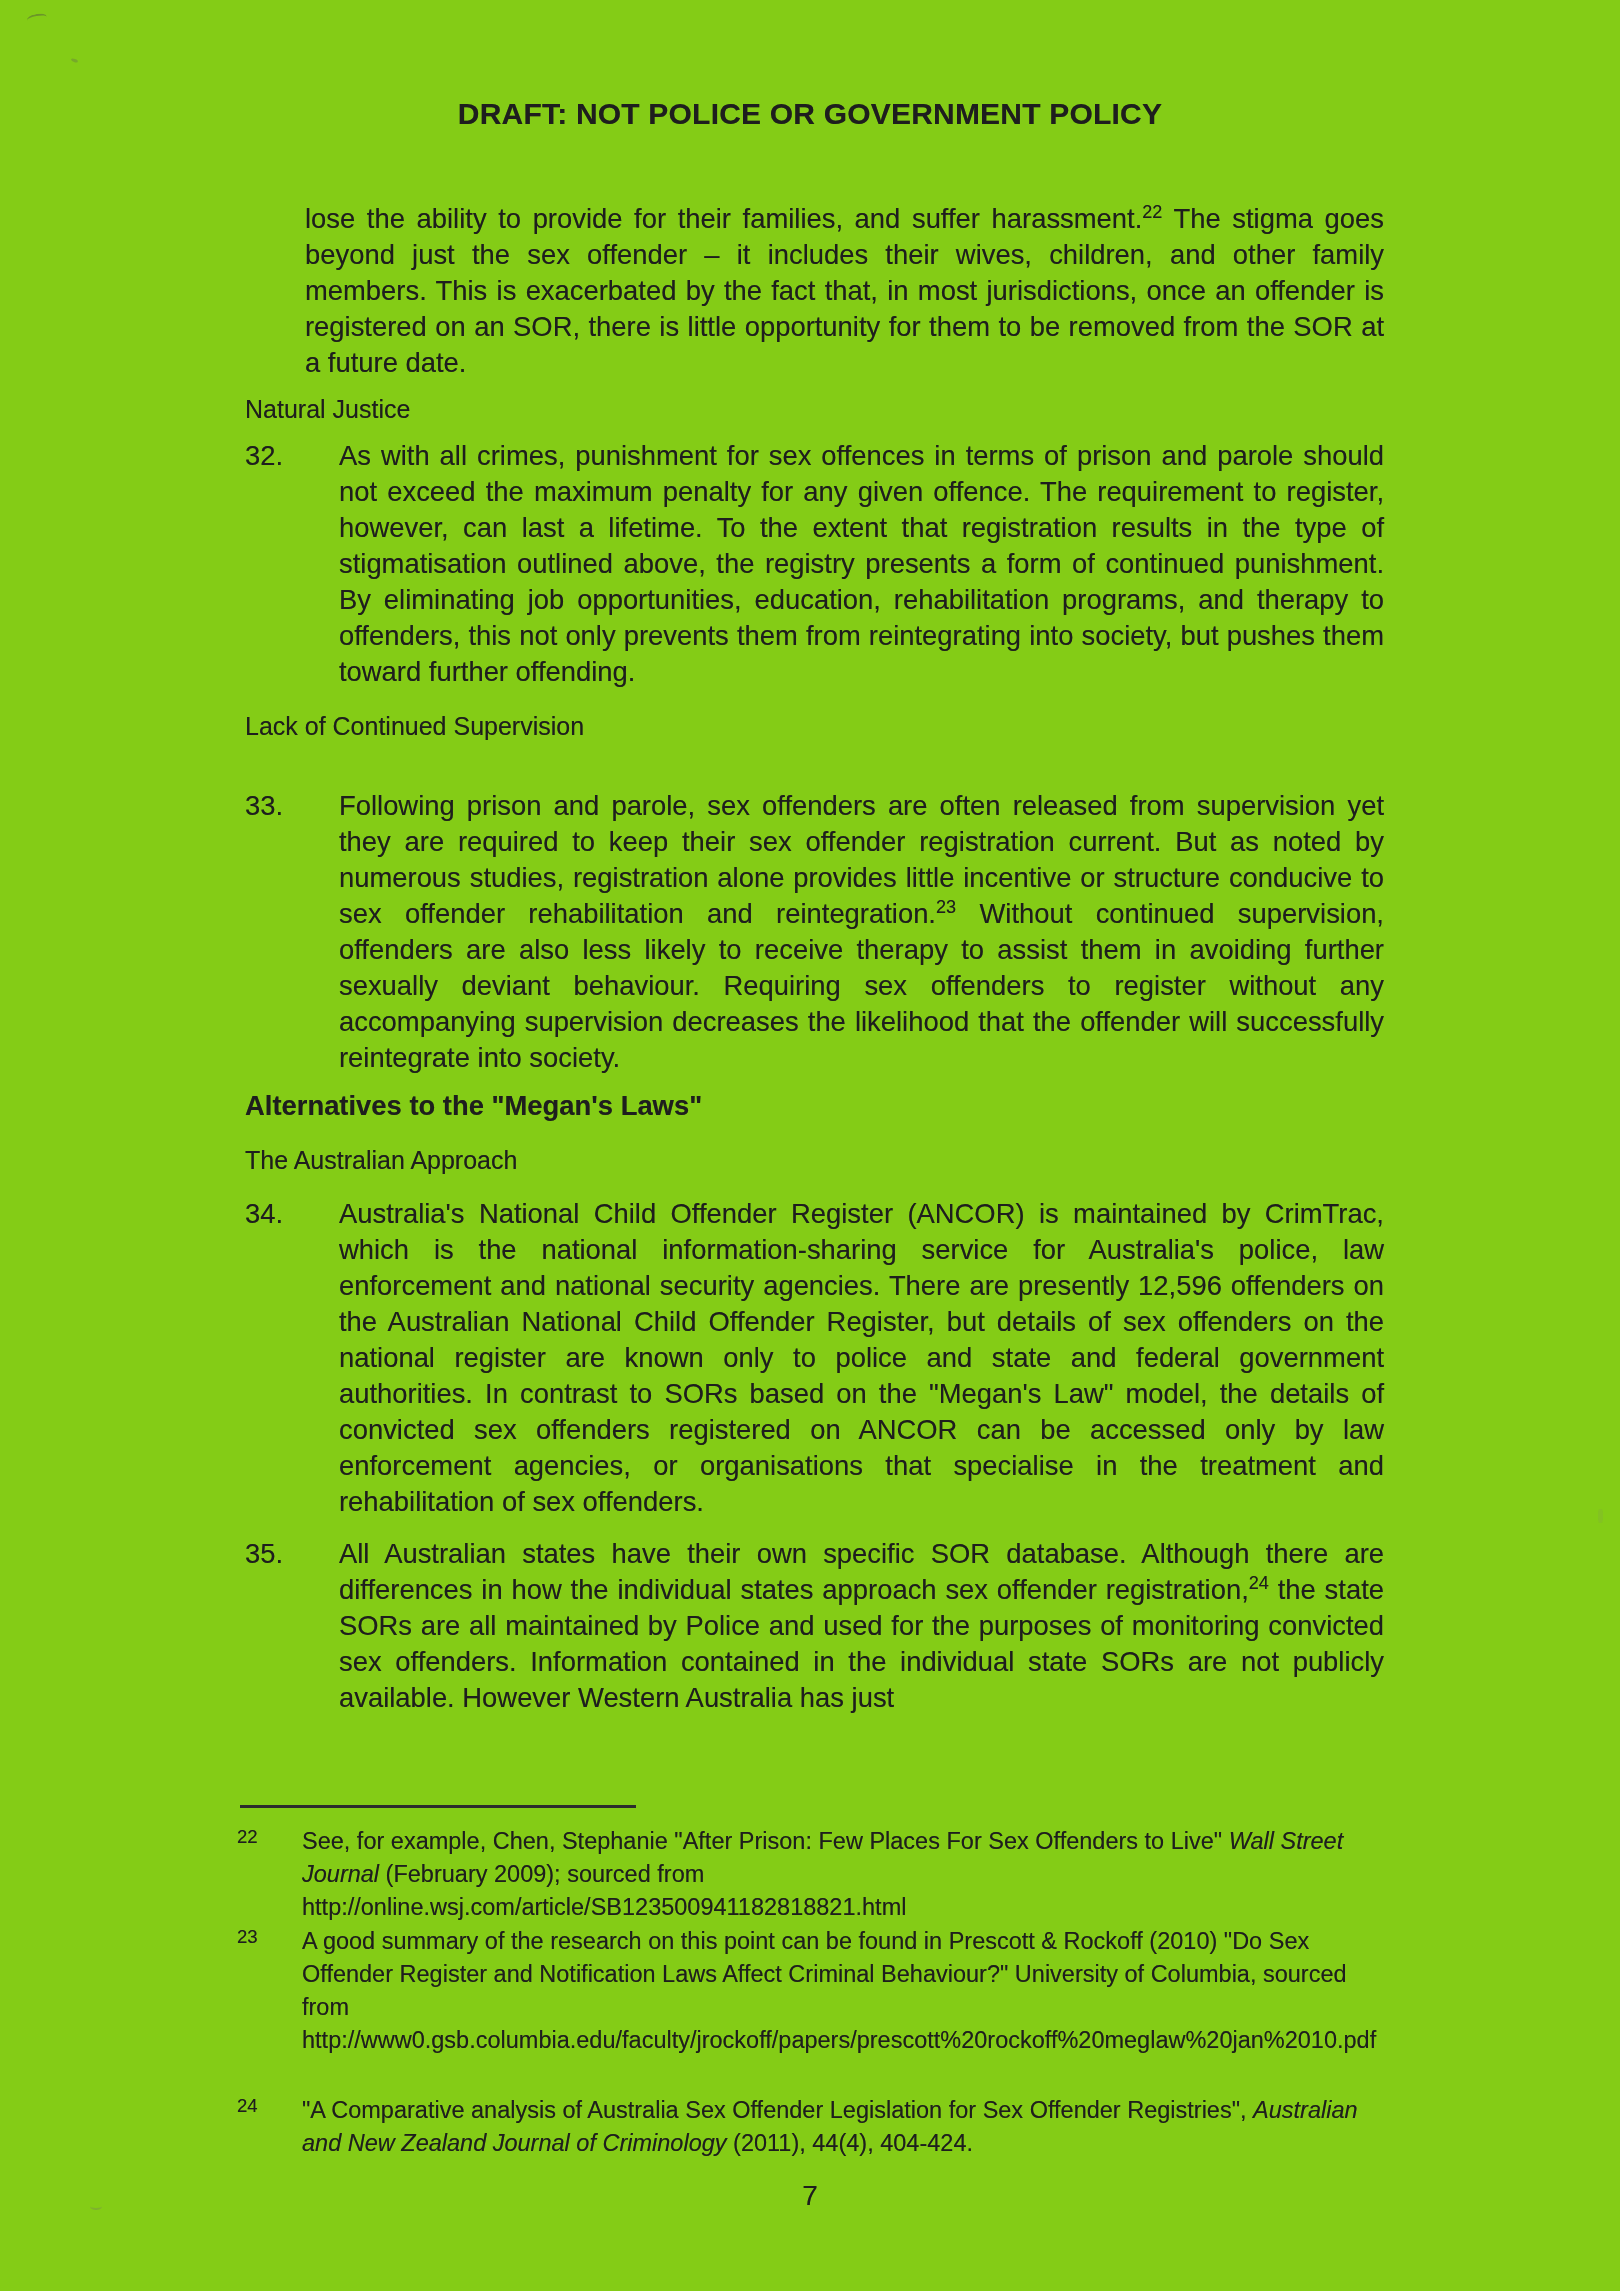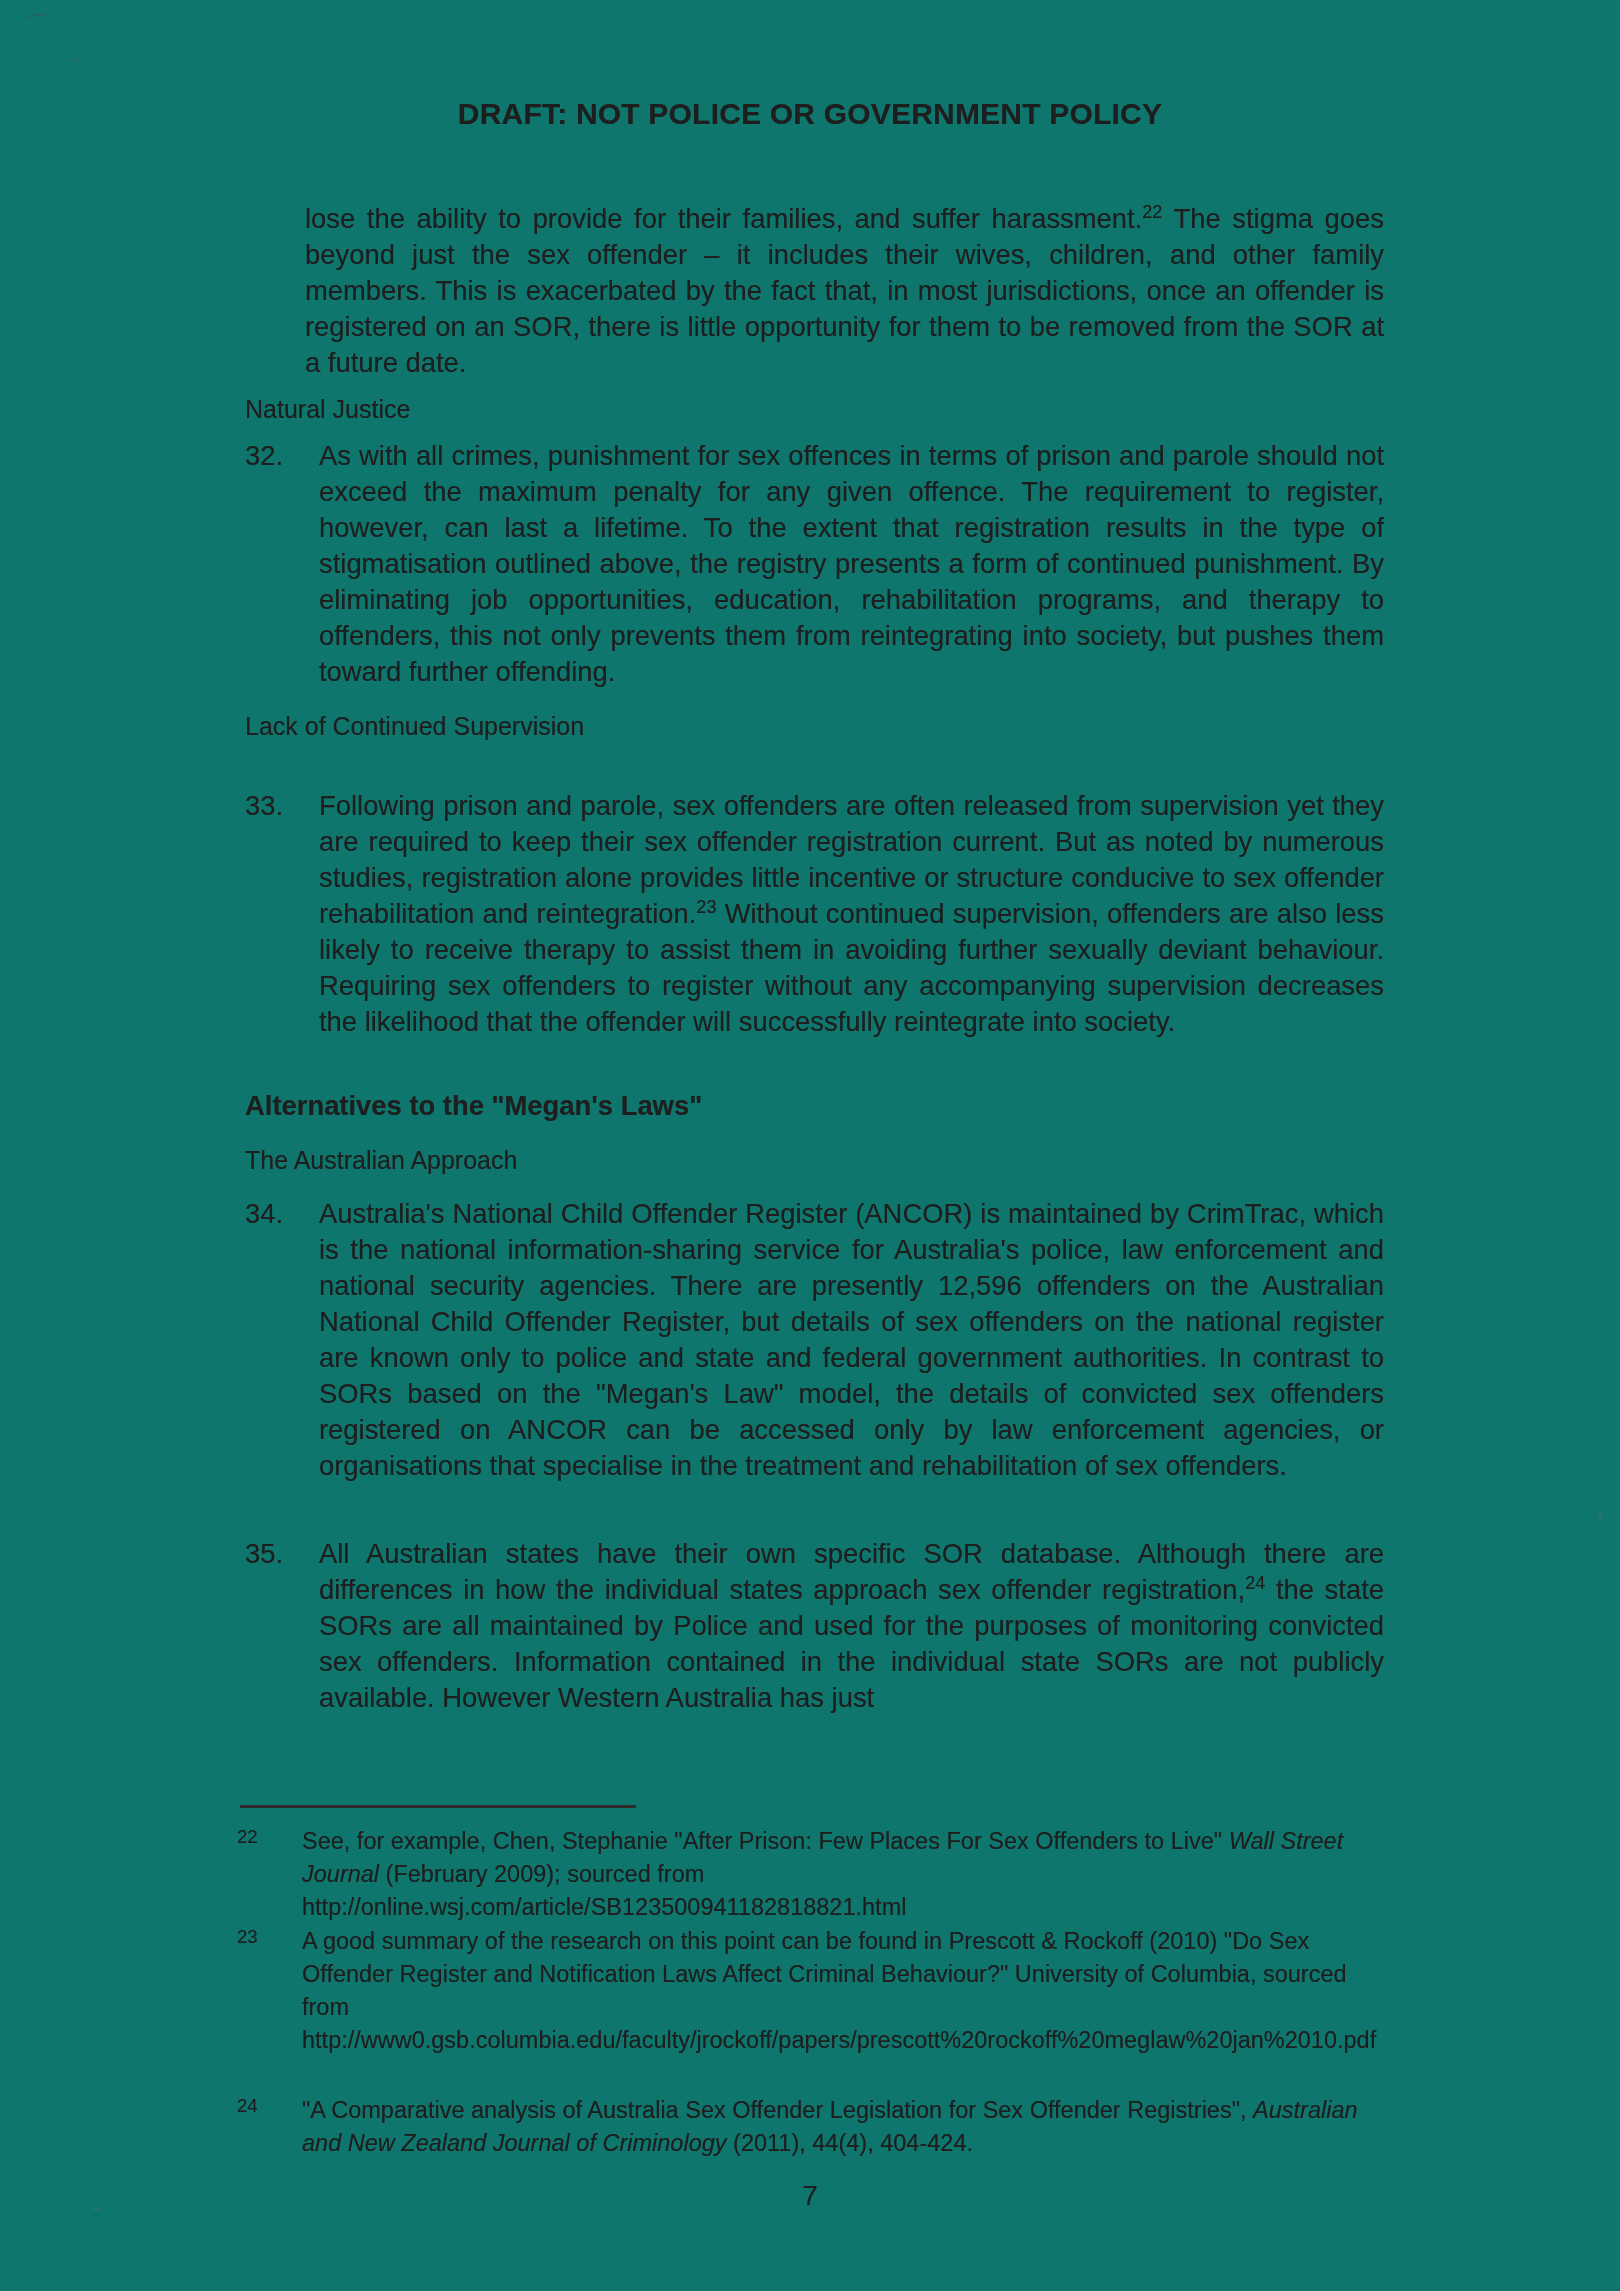--- a/index.html
+++ b/index.html
@@ -1,35 +1,35 @@
 <!DOCTYPE html>
 <html><head>
 <meta charset="utf-8">
 <style>
   html,body { margin:0; padding:0; background:#d8d8d4; }
   .page {
     position:relative;
     width:1620px; height:2292px;
-    background:#0f766e;
+    background:#84cc16;
     font-family:"Liberation Sans", sans-serif;
     color:#1e1e1e;
     overflow:hidden;
     text-shadow: 0 0 0.6px rgba(20,20,20,0.45);
   }
   .doc-header {
     position:absolute; top:97px; left:0; width:100%;
     text-align:center;
     font-size:30px; font-weight:bold; letter-spacing:0.2px;
   }
   .para {
     position:absolute; left:245px; width:1139px;
     font-size:27.4px; line-height:36px;
   }
   .pnum { position:absolute; left:0; top:0;text-align:right; }
-  .ptext { margin-left:74px; text-align:justify; }
+  .ptext { margin-left:94px; text-align:justify; }
   .intro .ptext { margin-left:60px; }
   .h-italic {
     position:absolute; left:245px;
     font-size:25px; line-height:36px;
   }
   .h-bold {
     position:absolute; left:245px;
     font-size:27.4px; font-weight:bold; line-height:36px;
   }
   .sup { font-size:0.66em; position:relative; top:-0.55em; line-height:0; }

